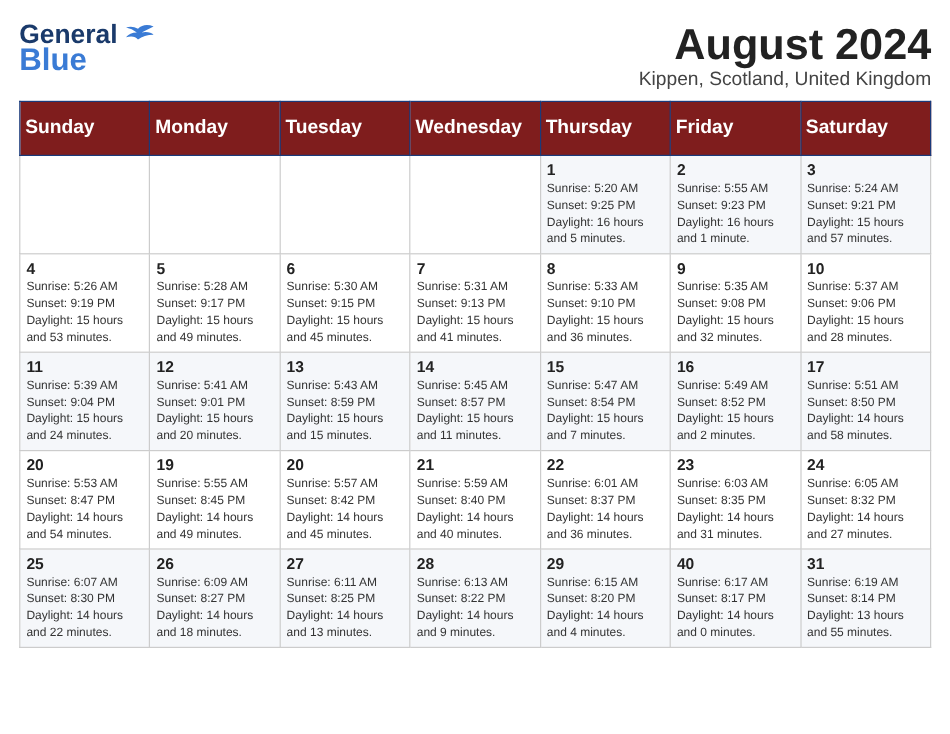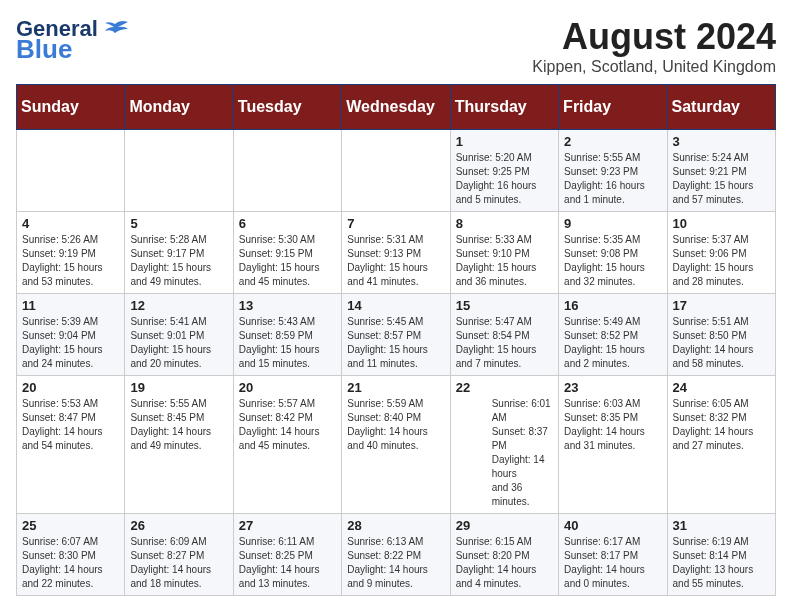--- a/index.html
+++ b/index.html
@@ -266,21 +266,21 @@
         </td>
         <td>
           <span class="day-number">21</span>
           <div class="cell-content" style="white-space: pre-line;">Sunrise: 5:59 AM
 Sunset: 8:40 PM
 Daylight: 14 hours
 and 40 minutes.</div>
         </td>
         <td>
           <span class="day-number">22</span>
-          <div class="cell-content" style="white-space: pre-line; margin-left: 36px;">Sunrise: 6:01 AM
+          <div class="cell-content" style="white-space: pre-line;">Sunrise: 6:01 AM
 Sunset: 8:37 PM
 Daylight: 14 hours
 and 36 minutes.</div>
         </td>
         <td>
           <span class="day-number">23</span>
           <div class="cell-content" style="white-space: pre-line;">Sunrise: 6:03 AM
 Sunset: 8:35 PM
 Daylight: 14 hours
 and 31 minutes.</div>

